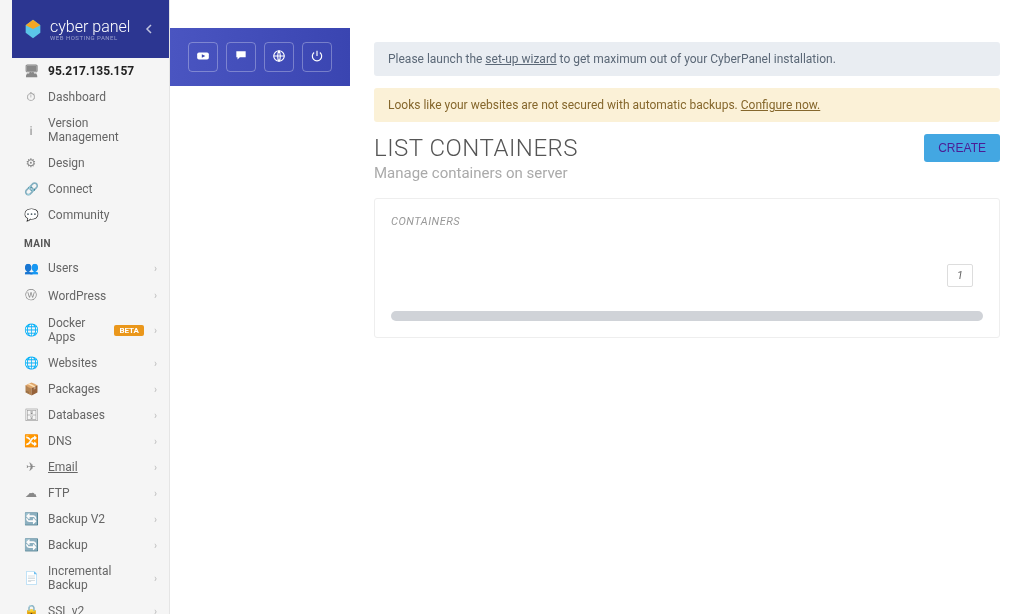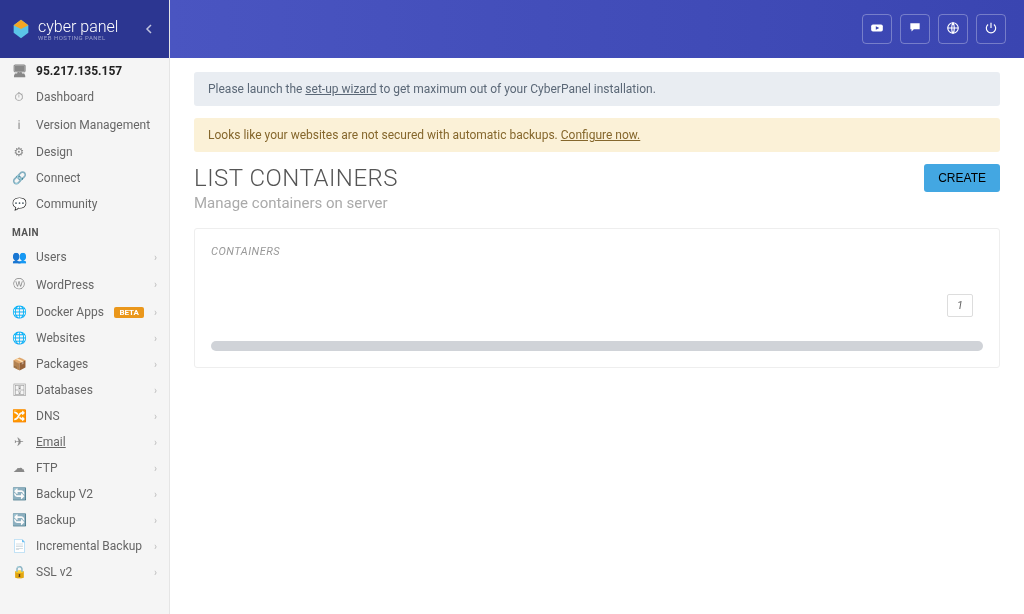--- a/index.html
+++ b/index.html
@@ -1,52 +1,52 @@
 <!DOCTYPE html>
 <html><head>
 <meta charset="utf-8">
 <style>
 * { margin: 0; padding: 0; box-sizing: border-box; }
 body { font-family: -apple-system, BlinkMacSystemFont, "Segoe UI", Roboto, sans-serif; font-size: 13px; color: #333; background: #fff; }
 
 .layout { display: flex; height: 614px; width: 1024px; overflow: hidden; }
 
 
-.sidebar { width: 170px; background: #f5f5f5; border-right: 1px solid #e5e5e5; overflow-y: auto; flex-shrink: 0; }
+.sidebar { width: 170px; background: #f5f5f5; border-right: 1px solid #e5e5e5; overflow-y: auto; flex-shrink: 0; padding-left: 12px; }
 .sidebar-top { height: 58px; background: #2c3691; display: flex; align-items: center; padding: 0 10px; }
 .logo { display: flex; align-items: center; gap: 6px; flex: 1; }
 .logo-icon { width: 22px; height: 22px; }
 .logo-text { color: #fff; font-size: 16px; font-weight: 300; }
 .logo-sub { color: rgba(255,255,255,0.5); font-size: 6px; letter-spacing: 0.5px; margin-top: -2px; display:block;}
 .collapse-btn { width: 20px; height: 20px; display: flex; align-items: center; justify-content: center; color: rgba(255,255,255,0.7); cursor: pointer; }
 
 .section-header { font-size: 10px; font-weight: 700; color: #555; padding: 10px 12px 6px; letter-spacing: 0.3px; }
 .nav-item { display: flex; align-items: center; padding: 6px 12px; color: #666; cursor: pointer; font-size: 12px; gap: 10px; position: relative; }
 .nav-item.active { font-weight: 700; color: #222; }
 .nav-icon { width: 14px; text-align: center; color: #888; }
 .nav-label { flex: 1; }
 .nav-arrow { color: #bbb; font-size: 10px; }
 .badge { background: #ea971b; color: #fff; font-size: 8px; font-weight: 700; padding: 1px 5px; border-radius: 2px; }
 
 
-.main { flex: 1; display: flex; flex-direction: column; overflow: hidden; }
+.main { flex: 1; display: flex; flex-direction: row; overflow: hidden; margin-top: 28px; }
 .topbar { height: 58px; background: linear-gradient(90deg, #4a55c1 0%, #3a45b1 100%); display: flex; align-items: center; justify-content: flex-end; padding: 0 18px; gap: 8px; }
 .topbar-btn { width: 30px; height: 30px; border: 1px solid rgba(255,255,255,0.3); border-radius: 4px; display: flex; align-items: center; justify-content: center; color: #fff; cursor: pointer; }
 
 .content { flex: 1; padding: 14px 24px; overflow-y: auto; background: #fff; }
 .alert { padding: 10px 14px; border-radius: 3px; font-size: 12px; margin-bottom: 12px; }
 .alert-info { background: #e9edf2; color: #5b6877; }
 .alert-warn { background: #fbf1d7; color: #85672c; }
 .alert a { text-decoration: underline; cursor: pointer; }
 
 .page-head { display: flex; align-items: flex-start; margin-bottom: 16px; }
 .page-head-text { flex: 1; }
 .page-title { font-size: 24px; font-weight: 300; color: #555; letter-spacing: 0.5px; }
 .page-subtitle { font-size: 15px; color: #aaa; margin-top: 2px; }
-.create-btn { background: #43a7e2; color: #000000; border: none; padding: 7px 14px; border-radius: 3px; font-size: 12px; cursor: pointer; }
+.create-btn { background: #43a7e2; color: #4c1d95; border: none; padding: 7px 14px; border-radius: 3px; font-size: 12px; cursor: pointer; }
 
 .panel { border: 1px solid #eee; border-radius: 3px; padding: 16px; font-style: italic; }
 .panel-title { font-size: 11px; color: #999; letter-spacing: 0.5px; margin-bottom: 16px; }
 .table { width: 100%; border-collapse: collapse; }
 .table th { text-align: left; font-weight: 400; font-size: 12px; color: #555; padding: 8px 10px; border-top: 1px solid #eee; border-bottom: 1px solid #eee; }
 
 .pagination { display: flex; justify-content: flex-end; padding: 20px 10px 16px; }
 .page-num { border: 1px solid #ddd; padding: 4px 9px; font-size: 11px; color: #666; border-radius: 2px; cursor: pointer; }
 
 .scrollbar-fake { height: 10px; background: #d0d3d8; border-radius: 5px; margin-top: 8px; }

